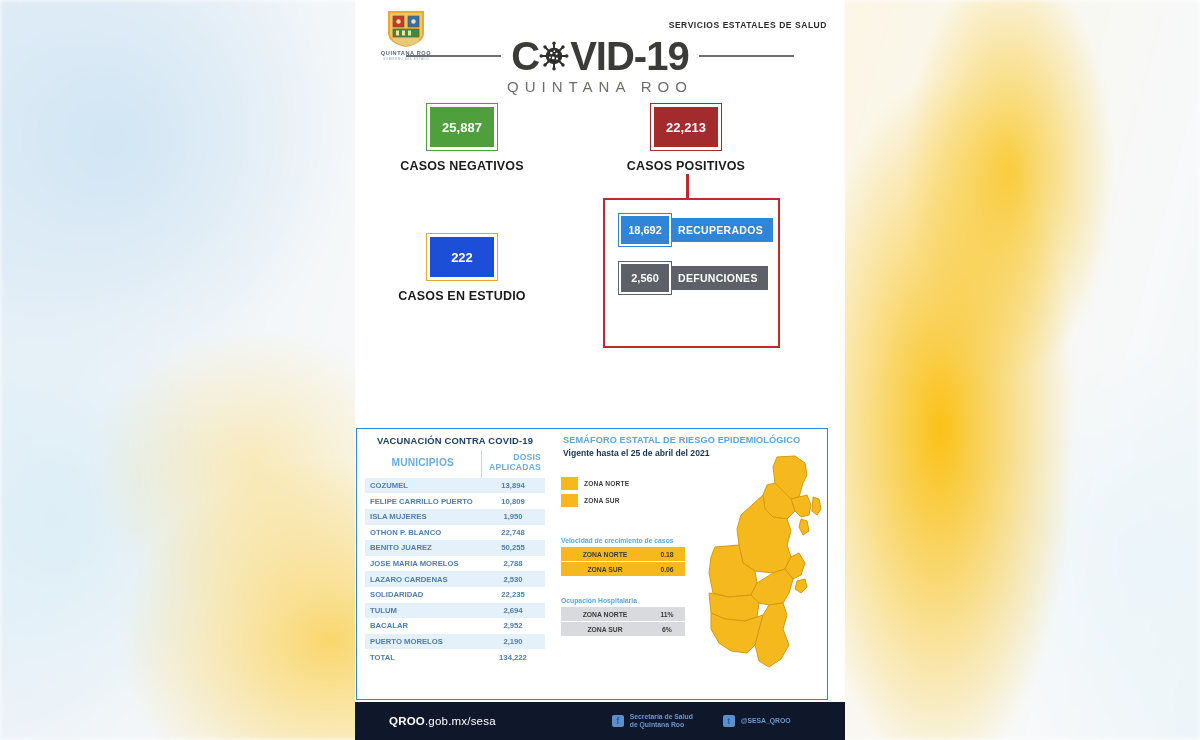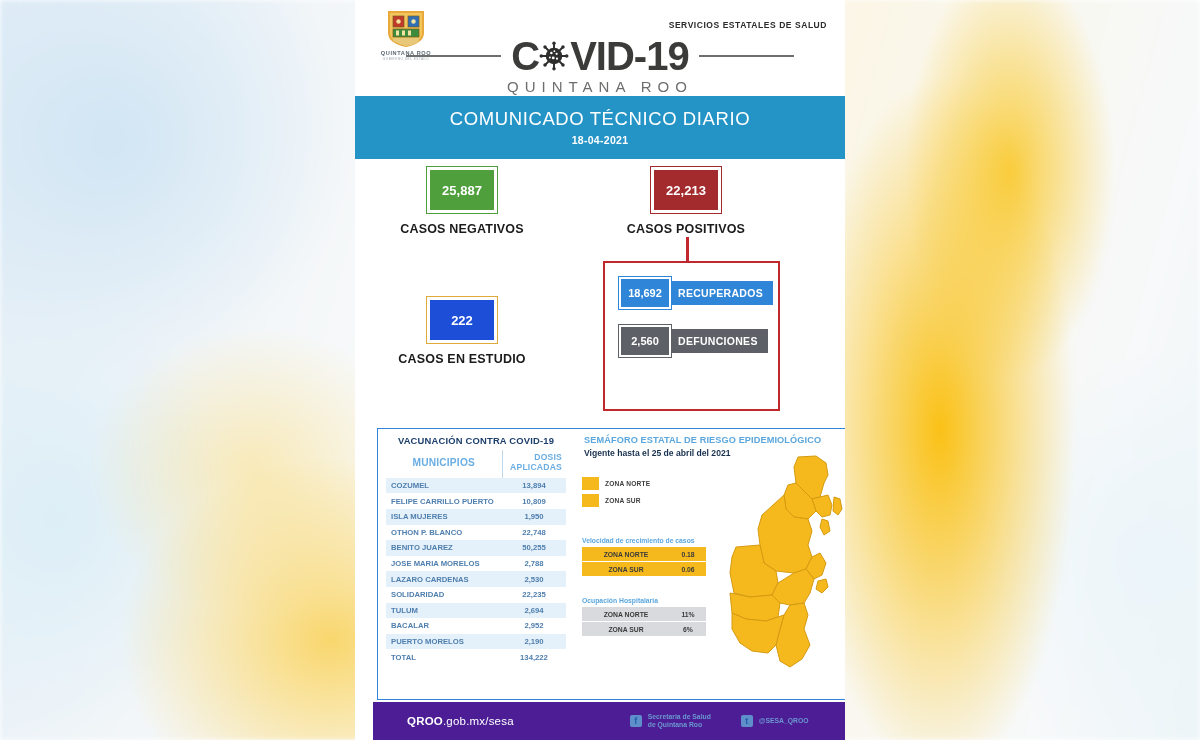--- a/index.html
+++ b/index.html
@@ -152,21 +152,21 @@
     background: #eaf4f9;
   }
   .subinfo-line {
     font-size: 8.2px; font-weight: bold; color: #2c2c2c; letter-spacing: .2px;
     margin: 3px 0;
   }
   .subinfo-line .n { display: inline-block; min-width: 20px; }
 
   
   .lower {
-    position: absolute; left: 22px; top: 428px;
+    position: absolute; left: 1px; top: 428px;
     width: 472px; height: 272px;
     border: 1.6px solid #2f86d8;
     display: flex;
     background: #fff;
   }
   .vax-col { width: 196px; padding: 6px 8px 0; border-right: 0; }
   .sem-col { flex: 1; padding: 6px 8px 0 10px; position: relative; }
 
   .vax-title {
     text-align: center; font-size: 9.4px; font-weight: bold;
@@ -211,22 +211,22 @@
   .mt-amber td { background: #f5b91e; border-bottom: 1px solid #fff; }
   .mt-grey  td { background: #d9dade; border-bottom: 1px solid #fff; }
 
   #vel-block { position: absolute; left: 8px; top: 108px; }
   #occ-block { position: absolute; left: 8px; top: 168px; }
 
   .map-wrap { position: absolute; right: 4px; top: 24px; width: 128px; height: 222px; }
 
   
   .footer {
-    position: absolute; left: 18px; bottom: 0; width: 100%;
-    height: 38px; background: #4c1d95;
+    position: absolute; left: 0; bottom: 0; width: 100%;
+    height: 38px; background: #0f172a;
     display: flex; align-items: center;
   }
   .footer-url {
     margin-left: 34px; color: #fff; font-size: 11.5px; letter-spacing: .2px;
   }
   .footer-url b { font-weight: bold; }
   .footer-social { display: flex; align-items: center; gap: 30px; margin-left: 116px; }
   .soc { display: flex; align-items: center; gap: 6px; }
   .soc-icon {
     width: 12px; height: 12px; border-radius: 2px;
@@ -306,24 +306,20 @@
             </g>
           </svg>
           <span>VID-19</span>
         </div>
         <div class="hrule right"></div>
       </div>
       <div class="qroo-sub">QUINTANA ROO</div>
     </div>
   </div>
 
-  <div class="banner">
-    <div class="banner-title">COMUNICADO TÉCNICO DIARIO</div>
-    <div class="banner-date">18-04-2021</div>
-  </div>
 
   <div class="stats">
 
     <div class="statbox" id="box-neg">
       <div class="chip chip-green">25,887</div>
       <div class="chip-label">CASOS NEGATIVOS</div>
     </div>
 
     <div class="statbox" id="box-estudio">
       <div class="chip chip-amber">222</div>

